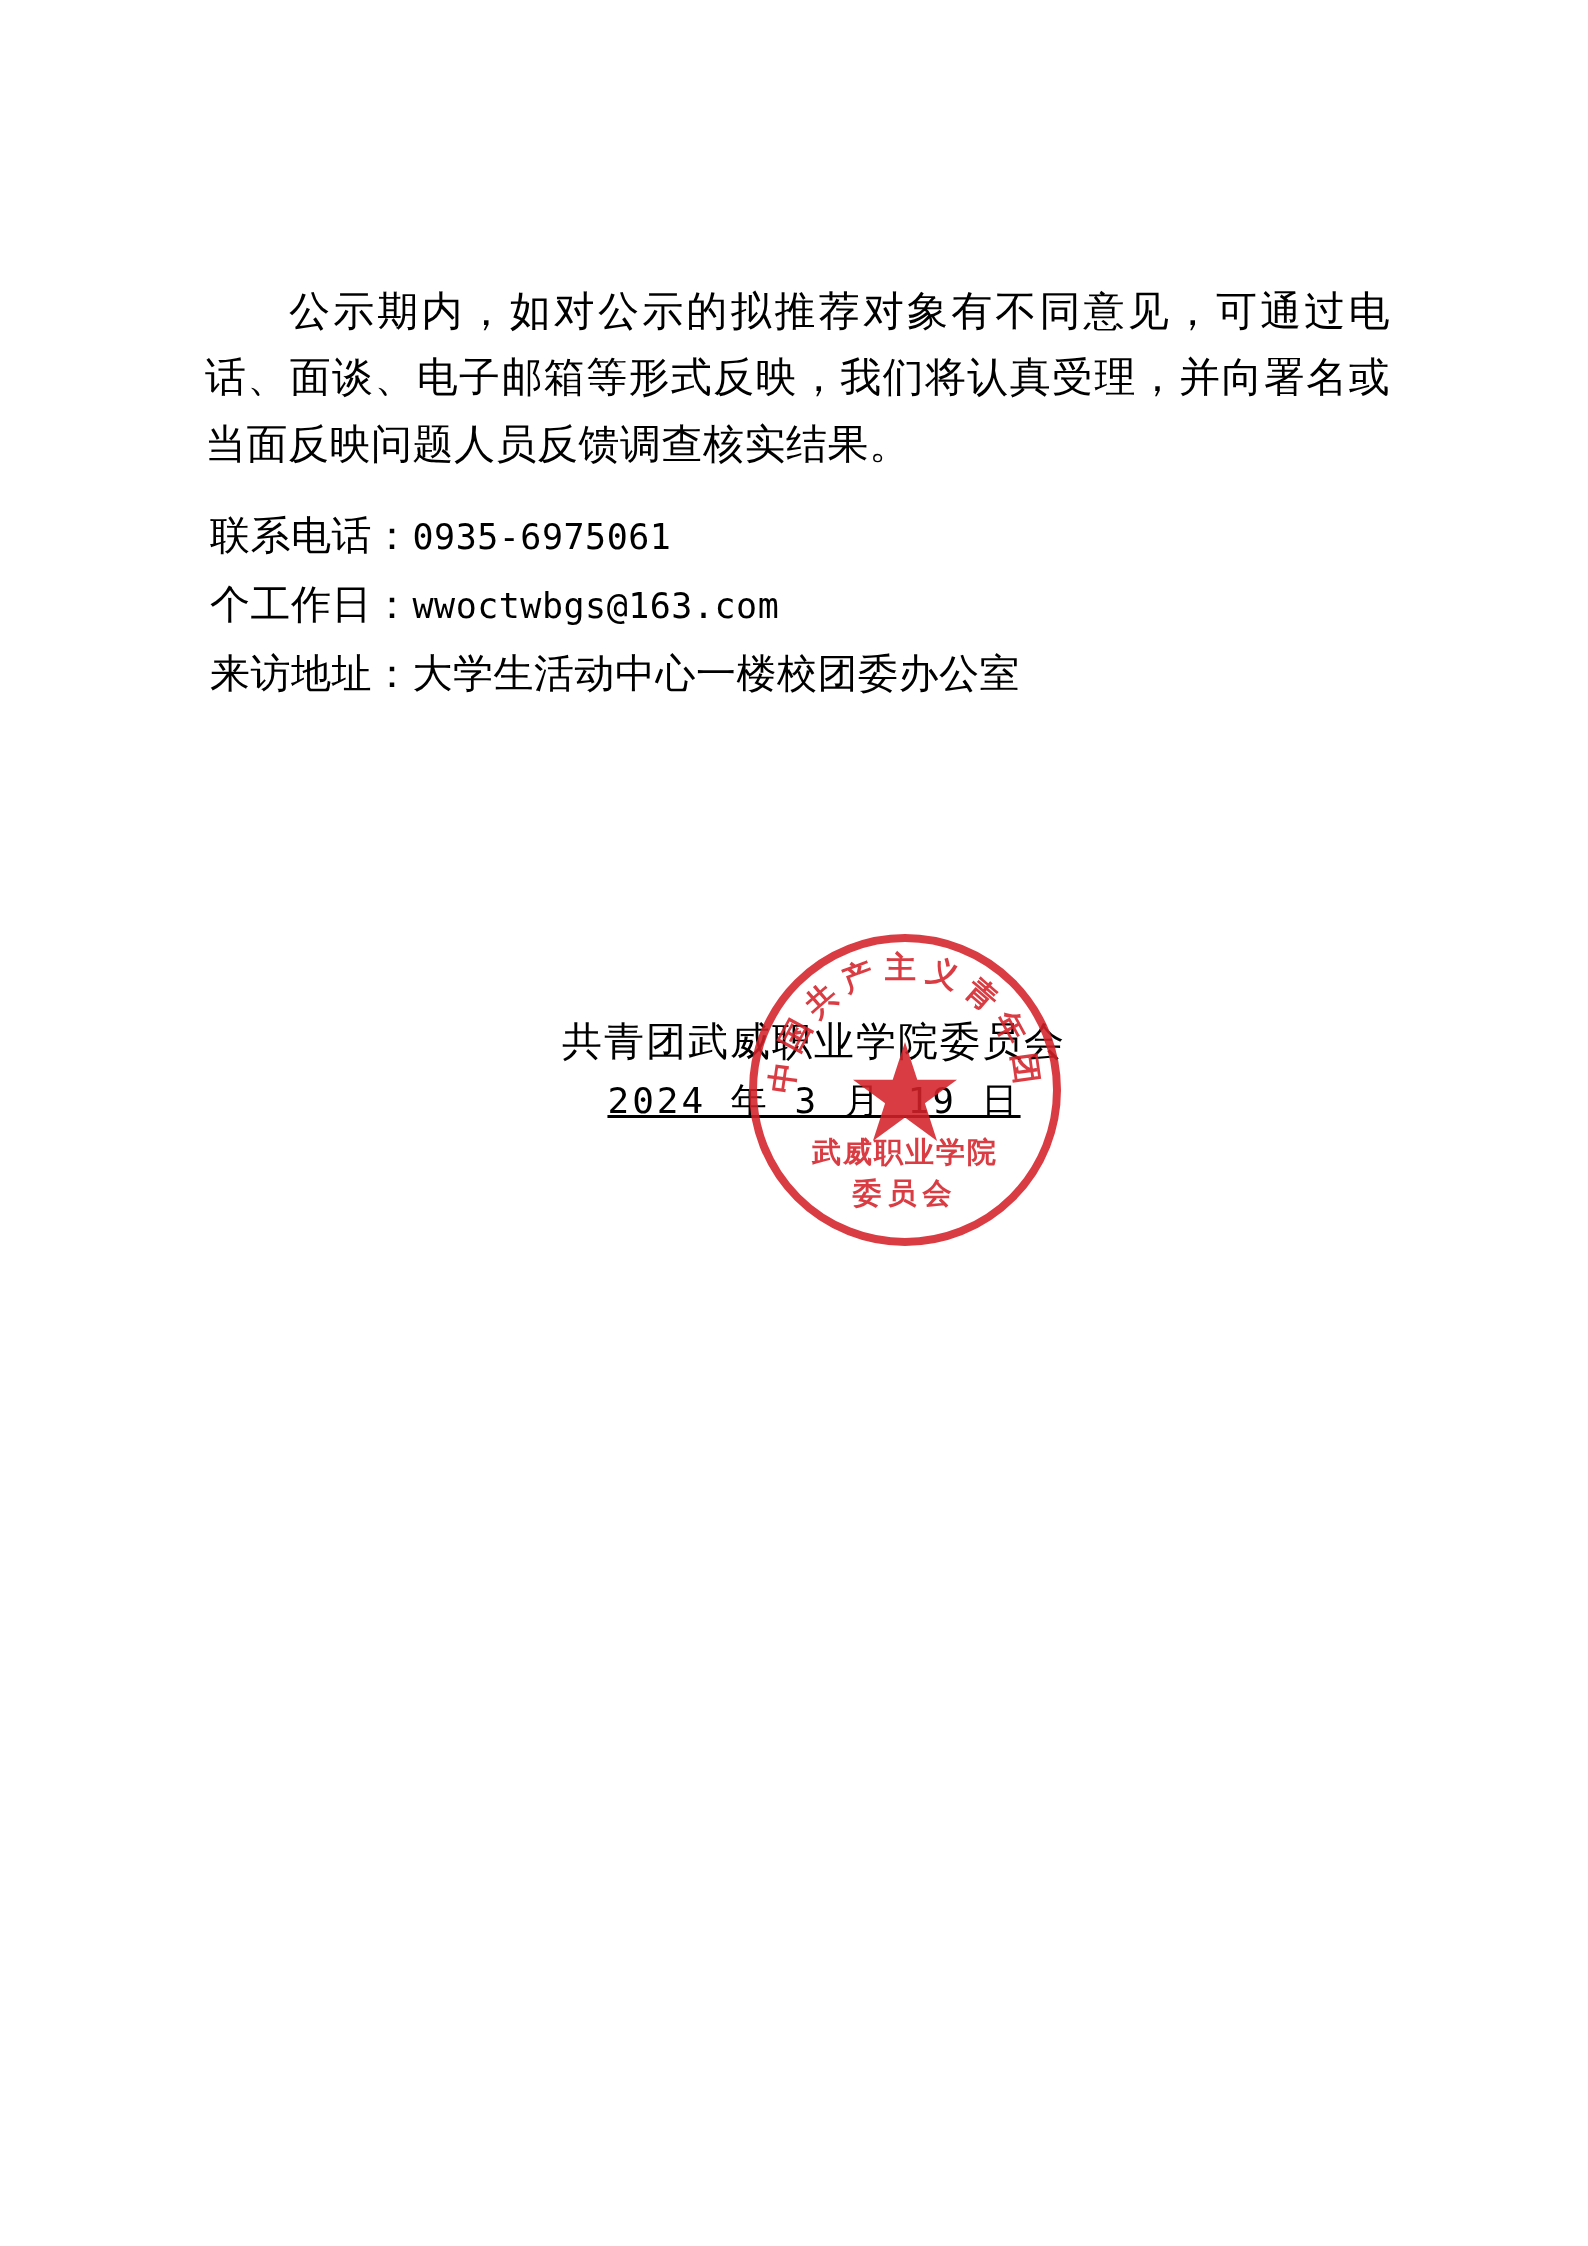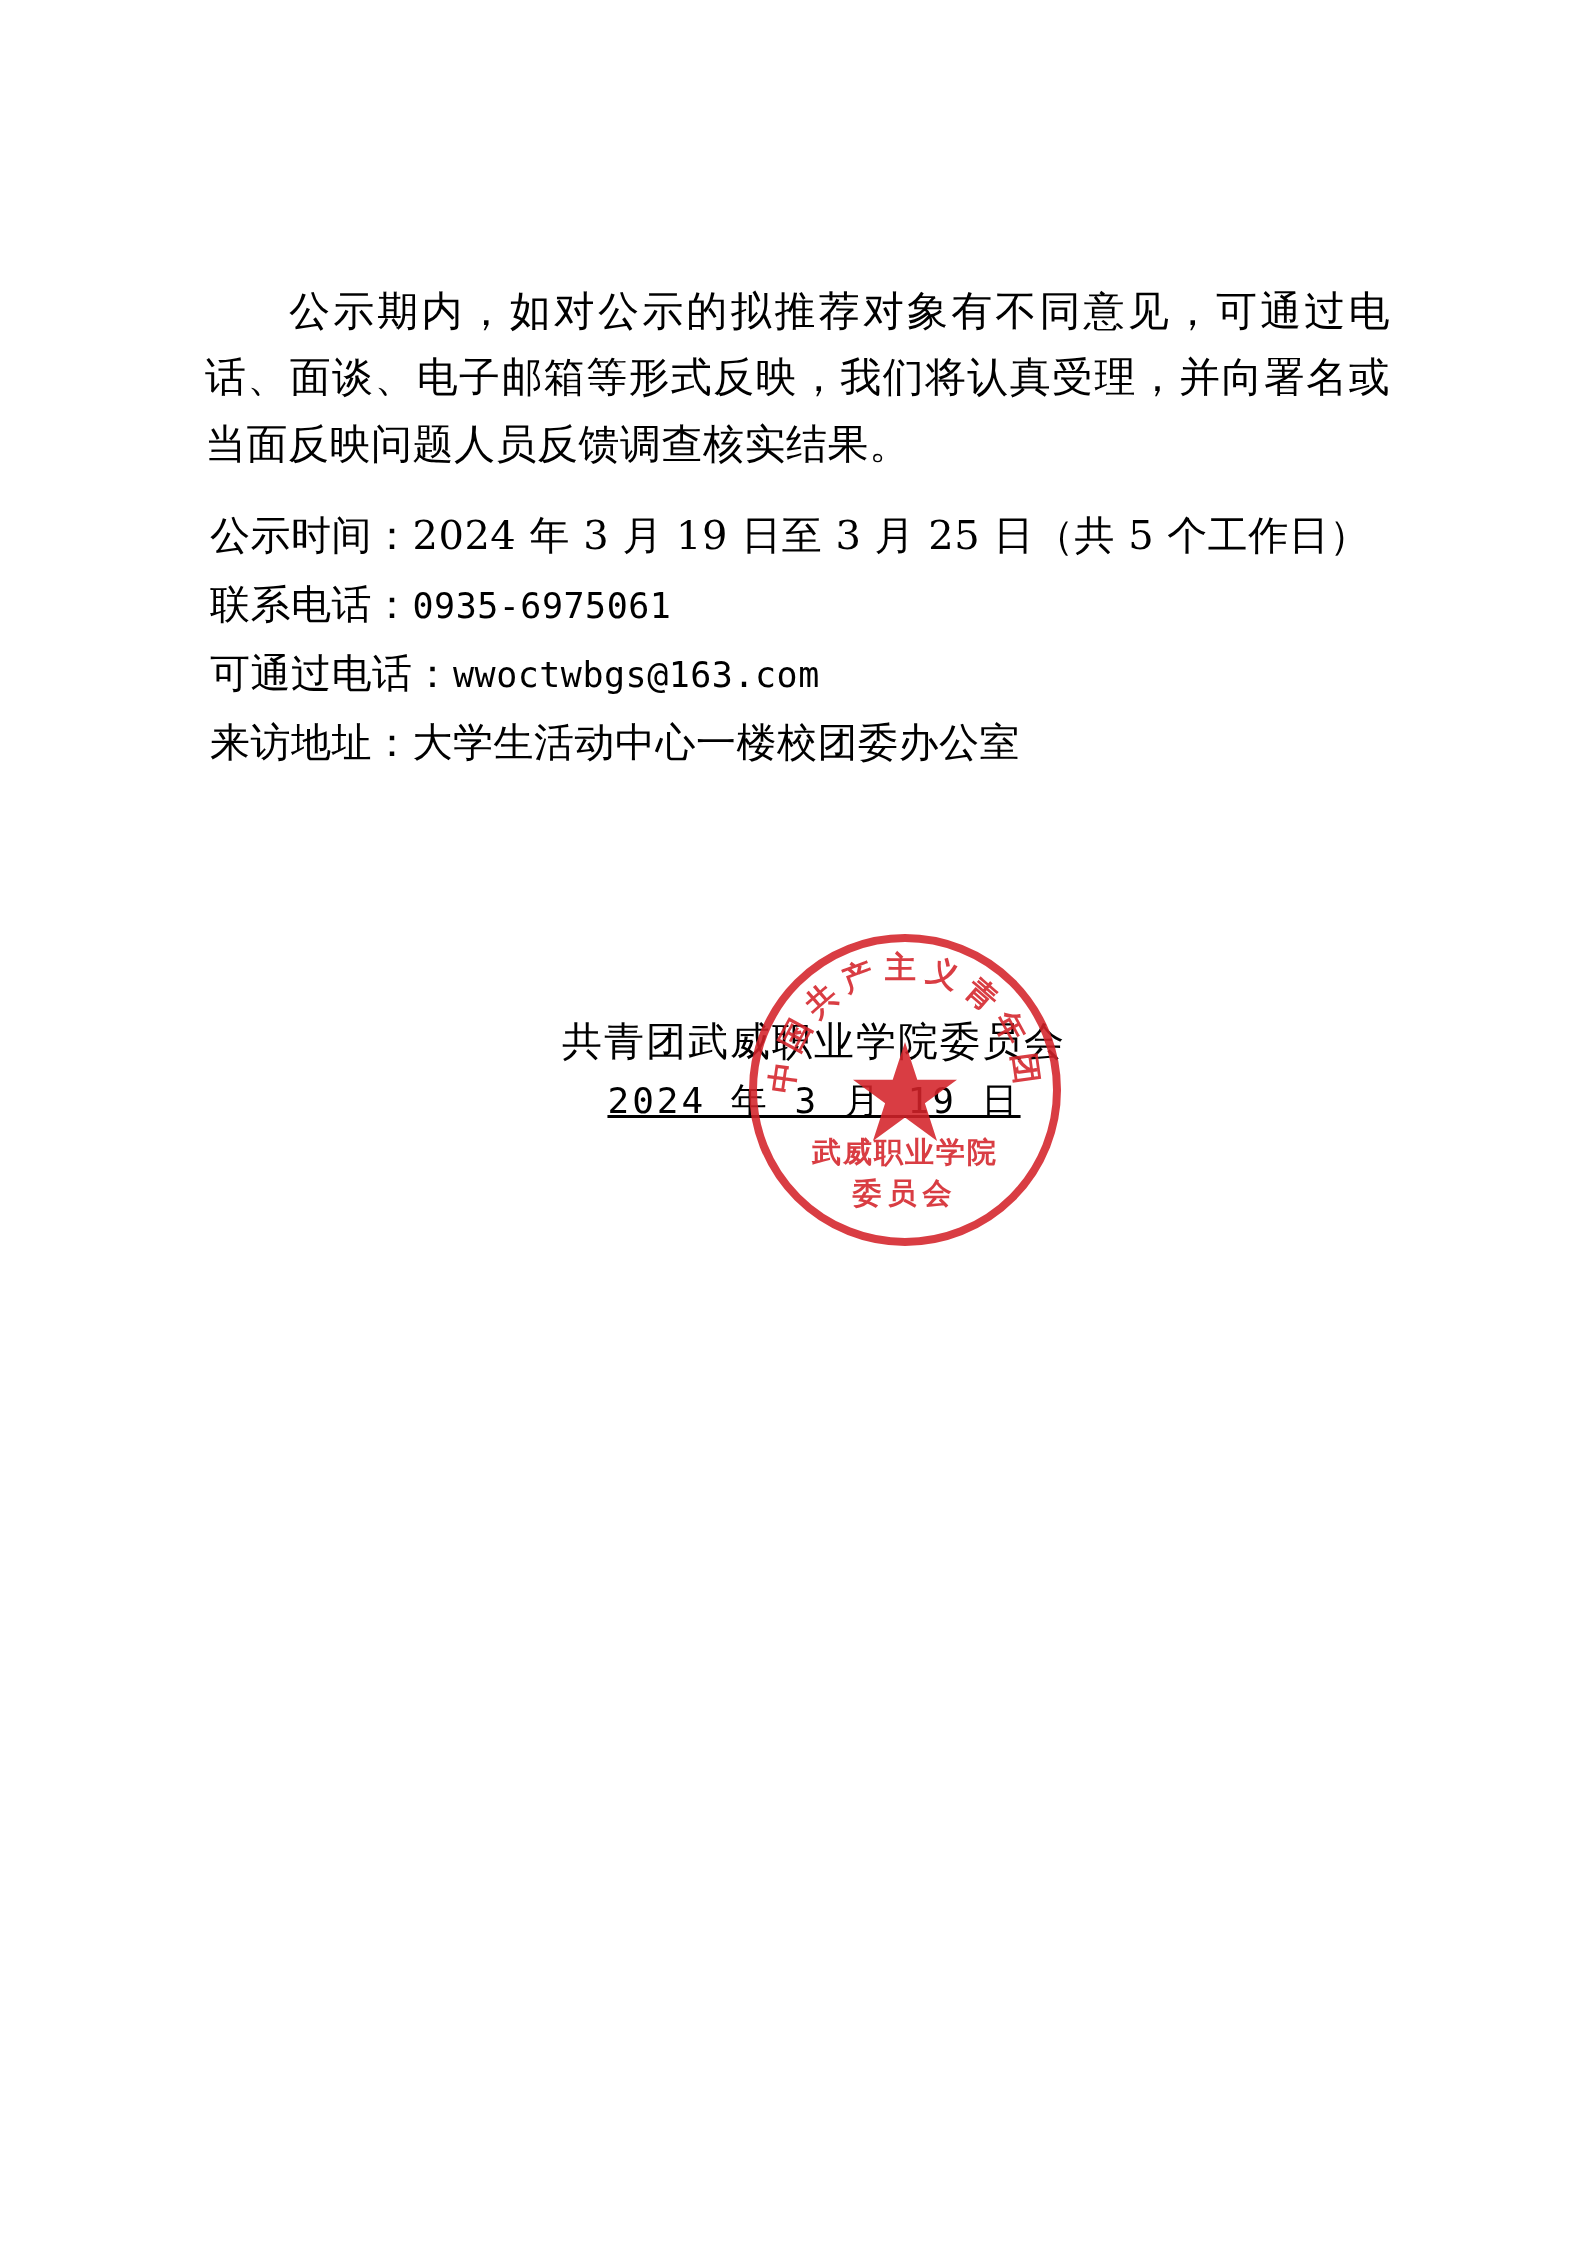--- a/index.html
+++ b/index.html
@@ -100,31 +100,28 @@
 <body>
 
 <div class="page">
 
   <div class="body-block">
 
     <p class="para">公示期内，如对公示的拟推荐对象有不同意见，可通过电话、面谈、电子邮箱等形式反映，我们将认真受理，并向署名或当面反映问题人员反馈调查核实结果。</p>
 
     <div class="info-list">
 
-      <div class="info-line">
-        <span>公示时间：</span><span>2024 年 3 月 19 日至 3 月 25 日（共 5 个工作日）</span>
-      </div>
 
 
       <div class="info-line">
         <span>联系电话：</span><span class="mono">0935-6975061</span>
       </div>
 
       <div class="info-line">
-        <span>可通过电话：</span><span class="mono">wwoctwbgs@163.com</span>
+        <span>个工作日：</span><span class="mono">wwoctwbgs@163.com</span>
       </div>
 
       <div class="info-line">
         <span>来访地址：</span><span>大学生活动中心一楼校团委办公室</span>
       </div>
 
     </div>
   </div>
 
   <div class="sign-block">

